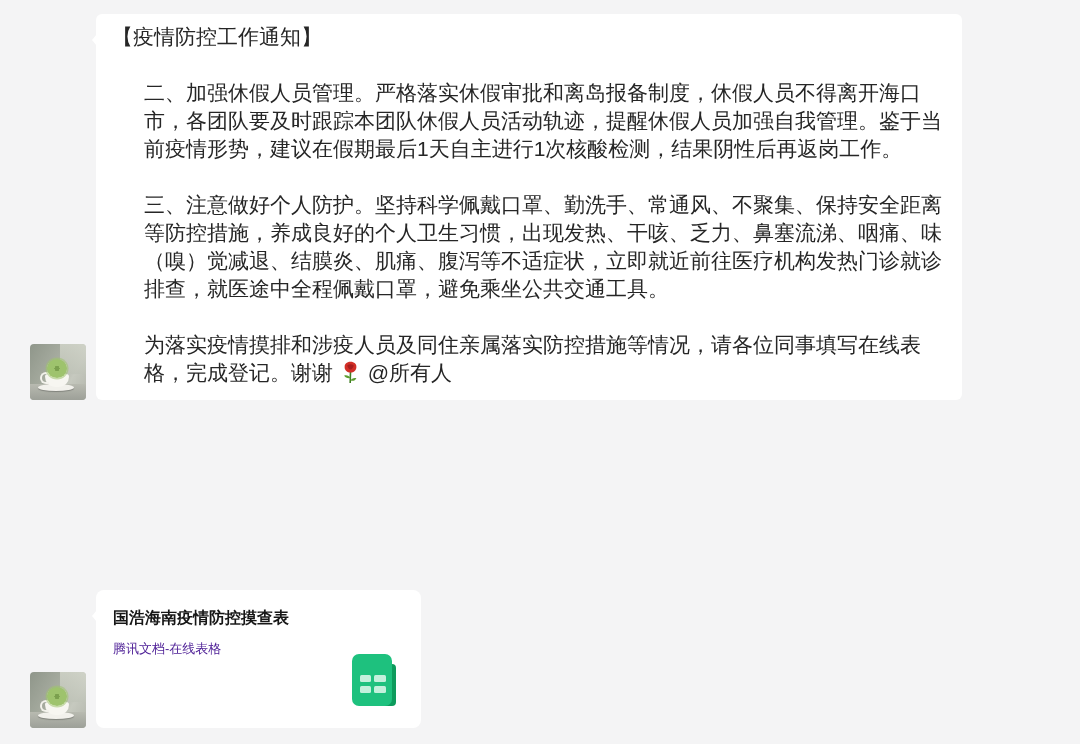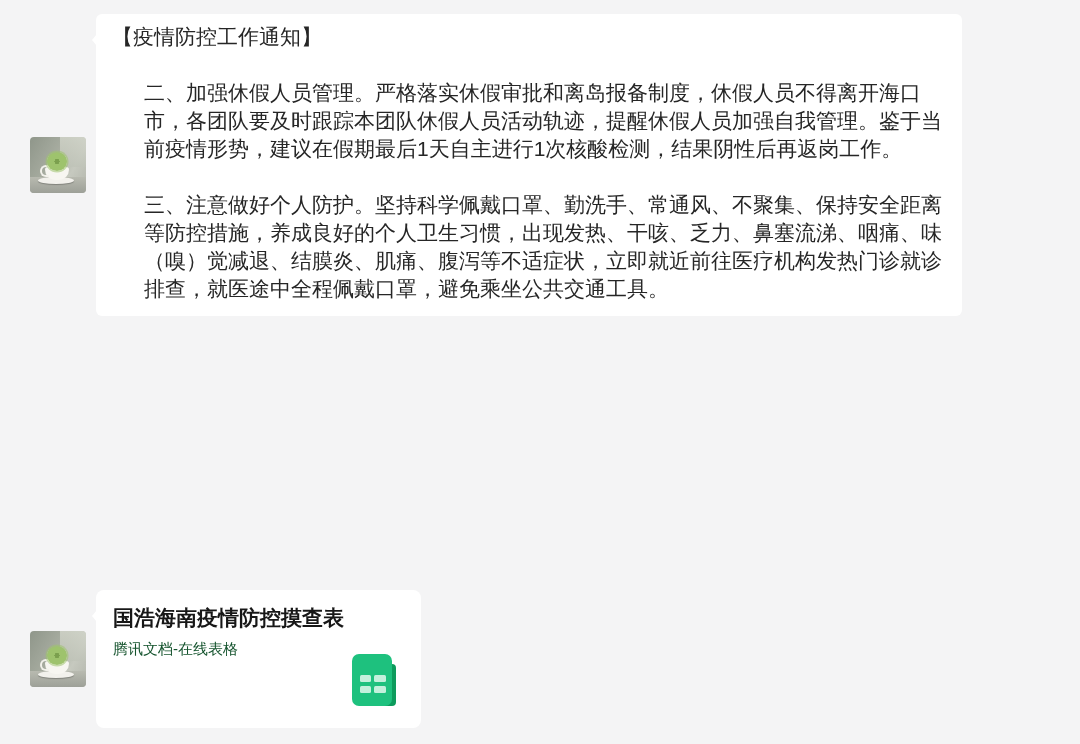--- a/index.html
+++ b/index.html
@@ -5,21 +5,21 @@
   html, body { margin: 0; padding: 0; }
   body {
     width: 1080px; height: 744px;
     background: #f4f4f5;
     font-family: "Liberation Sans", sans-serif;
     position: relative;
     overflow: hidden;
   }
   .chat { position: absolute; inset: 0; }
 
-  .msg-row { position: absolute; left: 30px; display: flex; align-items: center; }
+  .msg-row { position: absolute; left: 30px; display: flex; align-items: flex-end; }
   .msg-row.first { top: 14px; }
   .msg-row.second { top: 590px; }
 
   
   .avatar {
     width: 56px; height: 56px; border-radius: 4px; overflow: hidden;
     position: relative; flex: none;
     background: linear-gradient(120deg, #8f968a 0%, #a9aea2 45%, #c6c9bf 70%, #b2b5ab 100%);
   }
   .av-window { position: absolute; right: 0; top: 0; width: 26px; height: 30px;
@@ -65,22 +65,22 @@
     height: 108px;
     background: #ffffff;
     border-radius: 8px;
     padding: 15px 17px;
     cursor: pointer;
   }
   .card::before {
     content: ""; position: absolute; left: -10px; top: 20px;
     border: 6px solid transparent; border-right: 5px solid #ffffff;
   }
-  .card-title { font-size: 21px; font-weight: 600; color: #171717; line-height: 26px; }
-  .card-subtitle { margin-top: 9px; font-size: 15px; color: #14532d; }
+  .card-title { font-size: 16px; font-weight: 600; color: #171717; line-height: 26px; }
+  .card-subtitle { margin-top: 9px; font-size: 13px; color: #4c1d95; }
   .card-icon { position: absolute; right: 21px; bottom: 20px; width: 52px; height: 55px; }
 </style>
 </head>
 <body>
 
 <div class="chat">
 
   <div class="msg-row first">
     <div class="avatar">
       <div class="av-window"></div>
@@ -88,20 +88,31 @@
       <div class="av-saucer"></div>
       <div class="av-cup"></div>
       <div class="av-handle"></div>
       <div class="av-flower"></div>
     </div>
 
     <div class="bubble">
       <p>【疫情防控工作通知】</p>
       <p class="spaced">二、加强休假人员管理。严格落实休假审批和离岛报备制度，休假人员不得离开海口市，各团队要及时跟踪本团队休假人员活动轨迹，提醒休假人员加强自我管理。鉴于当前疫情形势，建议在假期最后1天自主进行1次核酸检测，结果阴性后再返岗工作。</p>
       <p class="spaced">三、注意做好个人防护。坚持科学佩戴口罩、勤洗手、常通风、不聚集、保持安全距离等防控措施，养成良好的个人卫生习惯，出现发热、干咳、乏力、鼻塞流涕、咽痛、味（嗅）觉减退、结膜炎、肌痛、腹泻等不适症状，立即就近前往医疗机构发热门诊就诊排查，就医途中全程佩戴口罩，避免乘坐公共交通工具。</p>
+      <p class="spaced">
+        <span>为落实疫情摸排和涉疫人员及同住亲属落实防控措施等情况，请各位同事填写在线表格，完成登记。谢谢</span>
+        <svg class="rose" viewBox="0 0 19 23" aria-hidden="true">
+          <path d="M9.5 11 L9.2 22" stroke="#3f7d22" stroke-width="1.6" fill="none"></path>
+          <path d="M9.4 17 C6.5 17.5 4.2 16.6 3.2 14.4 C5.9 13.8 8.3 14.7 9.4 17 Z" fill="#5c9e31"></path>
+          <path d="M9.5 19.5 C12.2 20.2 14.4 19.4 15.4 17.2 C12.8 16.6 10.5 17.4 9.5 19.5 Z" fill="#5c9e31"></path>
+          <path d="M9.5 0.8 C5.6 0.8 3.6 3.1 3.6 5.9 C3.6 9.3 6.2 11.6 9.5 11.6 C12.8 11.6 15.4 9.3 15.4 5.9 C15.4 3.1 13.4 0.8 9.5 0.8 Z" fill="#d22f27"></path>
+          <path d="M6.2 4.4 C6.8 6.8 8 8.2 9.5 8.6 C11 8.2 12.2 6.8 12.8 4.4 C11 3 8 3 6.2 4.4 Z" fill="#a81e1e"></path>
+        </svg>
+        <span>@所有人</span>
+      </p>
     </div>
   </div>
 
   <div class="msg-row second">
     <div class="avatar">
       <div class="av-window"></div>
       <div class="av-table"></div>
       <div class="av-saucer"></div>
       <div class="av-cup"></div>
       <div class="av-handle"></div>

